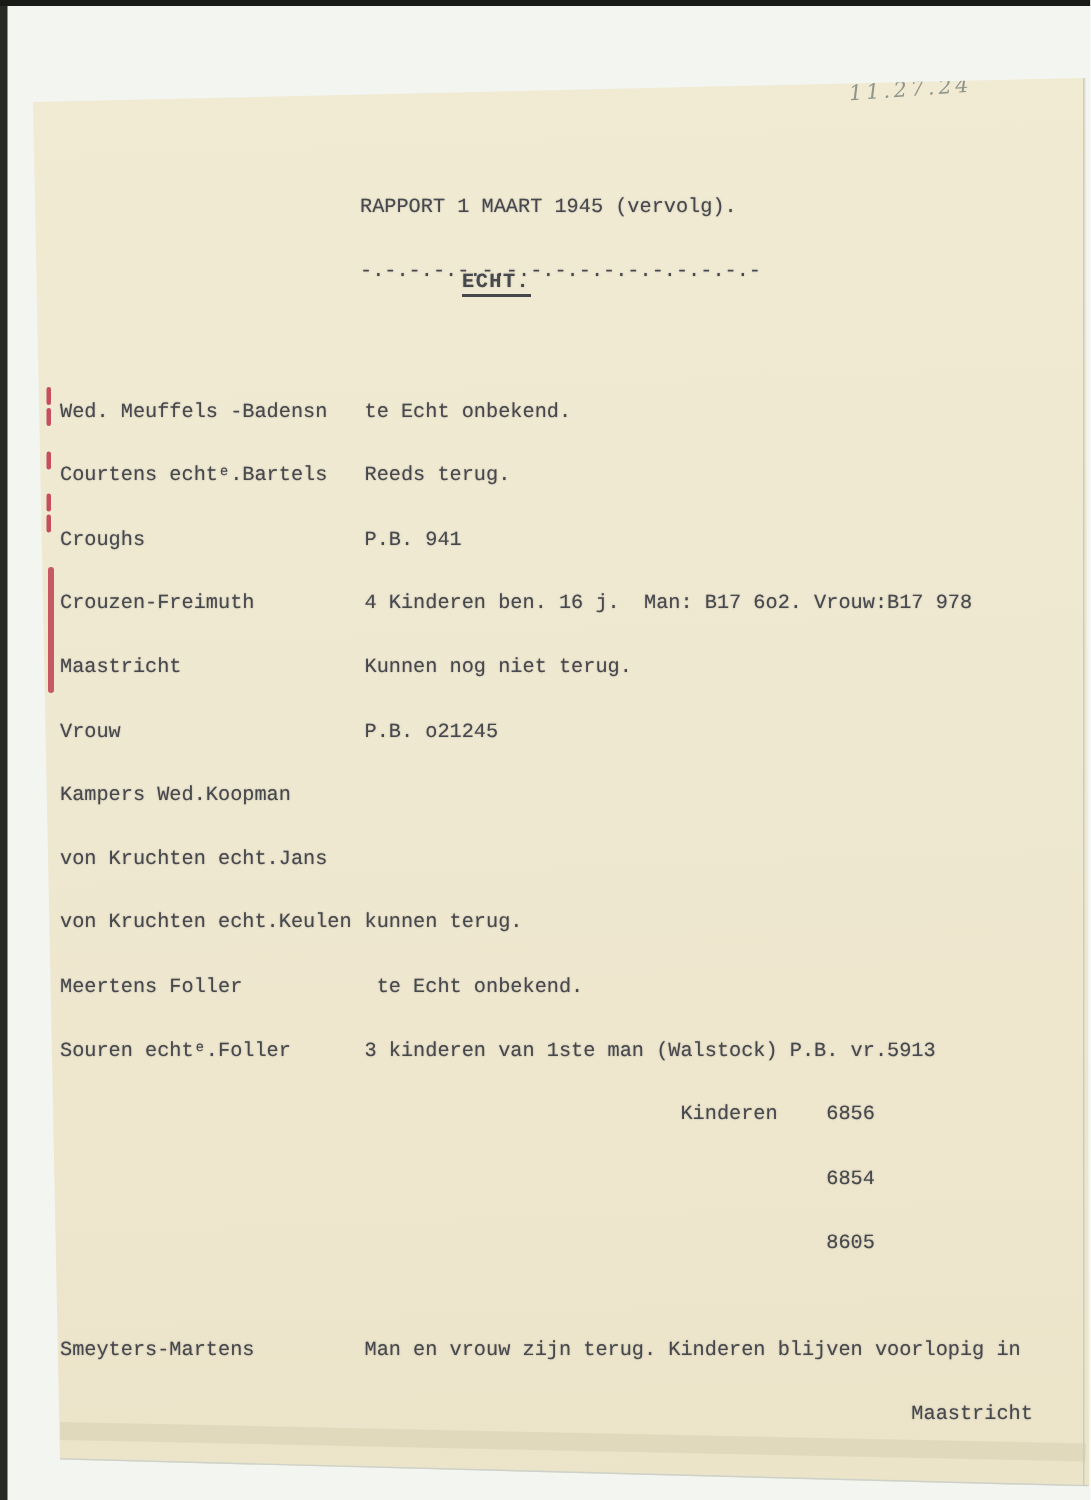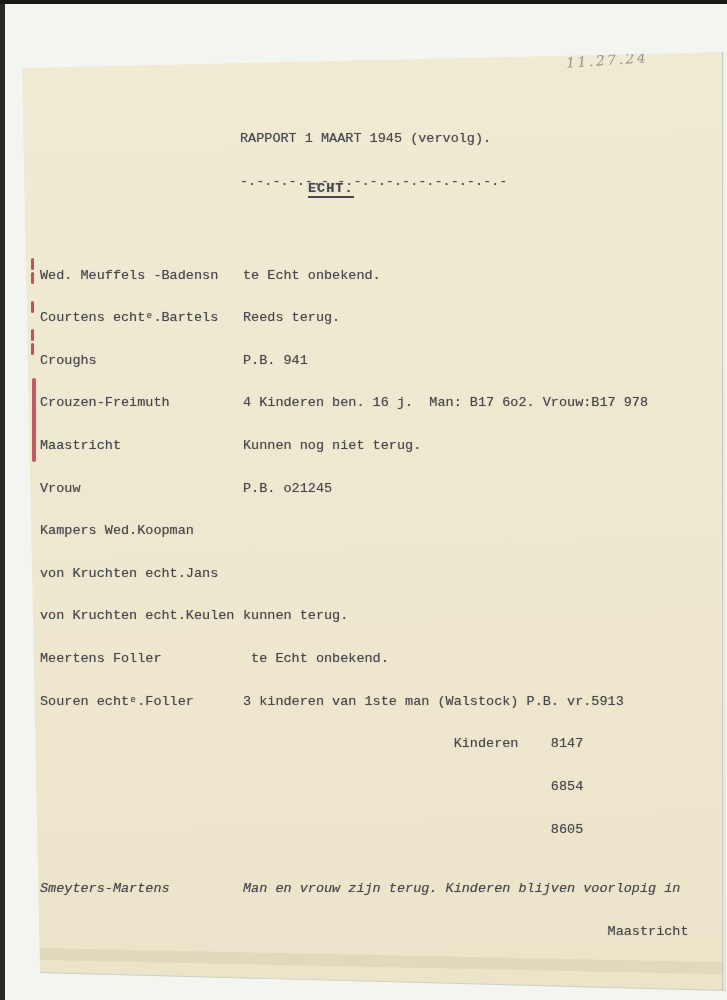--- a/index.html
+++ b/index.html
@@ -46,21 +46,21 @@
   .title-block{position:absolute;left:240px;top:104px;}
   .section-heading{
     position:absolute;left:308px;top:182px;
     font-weight:bold;letter-spacing:1px;
     border-bottom:2px solid #47484d;padding-bottom:0px;
   }
   .register{position:absolute;left:40px;top:226px;width:670px;}
   .row{display:flex;}
   .col-name{width:203px;flex:0 0 203px;}
   .col-status{flex:1;}
-  .block-gap-sm{margin-top:3px;font-style:italic;}
+  .block-gap-sm{margin-top:15px;}
 
   .red-tick{position:absolute;width:3px;border-radius:2px;background:#c44f5e;}
   .red-line-long{position:absolute;left:32px;top:378px;width:4px;height:84px;border-radius:2px;background:#c0404f;opacity:.85;}
   .red-line-edge{position:absolute;left:20px;top:388px;width:3px;height:57px;background:#ef4d66;opacity:.9;}
 </style>
 </head>
 <body>
 
 <div id="scan">
   <div class="top-black-line"></div>
@@ -84,21 +84,21 @@
       <div class="row"><span class="col-name">Courtens echtᵉ.Bartels</span><span class="col-status">Reeds terug.</span></div>
       <div class="row"><span class="col-name">Croughs</span><span class="col-status">P.B. 941</span></div>
       <div class="row"><span class="col-name">Crouzen-Freimuth</span><span class="col-status">4 Kinderen ben. 16 j.  Man: B17 6o2. Vrouw:B17 978</span></div>
       <div class="row"><span class="col-name">Maastricht</span><span class="col-status">Kunnen nog niet terug.</span></div>
       <div class="row"><span class="col-name">Vrouw</span><span class="col-status">P.B. o21245</span></div>
       <div class="row"><span class="col-name">Kampers Wed.Koopman</span></div>
       <div class="row"><span class="col-name">von Kruchten echt.Jans</span></div>
       <div class="row"><span class="col-name">von Kruchten echt.Keulen</span><span class="col-status">kunnen terug.</span></div>
       <div class="row"><span class="col-name">Meertens Foller</span><span class="col-status"> te Echt onbekend.</span></div>
       <div class="row"><span class="col-name">Souren echtᵉ.Foller</span><span class="col-status">3 kinderen van 1ste man (Walstock) P.B. vr.5913</span></div>
-      <div class="row"><span class="col-name"></span><span class="col-status">                          Kinderen    8147</span></div>
+      <div class="row"><span class="col-name"></span><span class="col-status">                          Kinderen    6856</span></div>
       <div class="row"><span class="col-name"></span><span class="col-status">                                      6854</span></div>
       <div class="row"><span class="col-name"></span><span class="col-status">                                      8605</span></div>
       
       <div class="row block-gap-sm"><span class="col-name">Smeyters-Martens</span><span class="col-status">Man en vrouw zijn terug. Kinderen blijven voorlopig in</span></div>
       <div class="row"><span class="col-name"></span><span class="col-status">                                             Maastricht</span></div>
       
       
       
       
       

